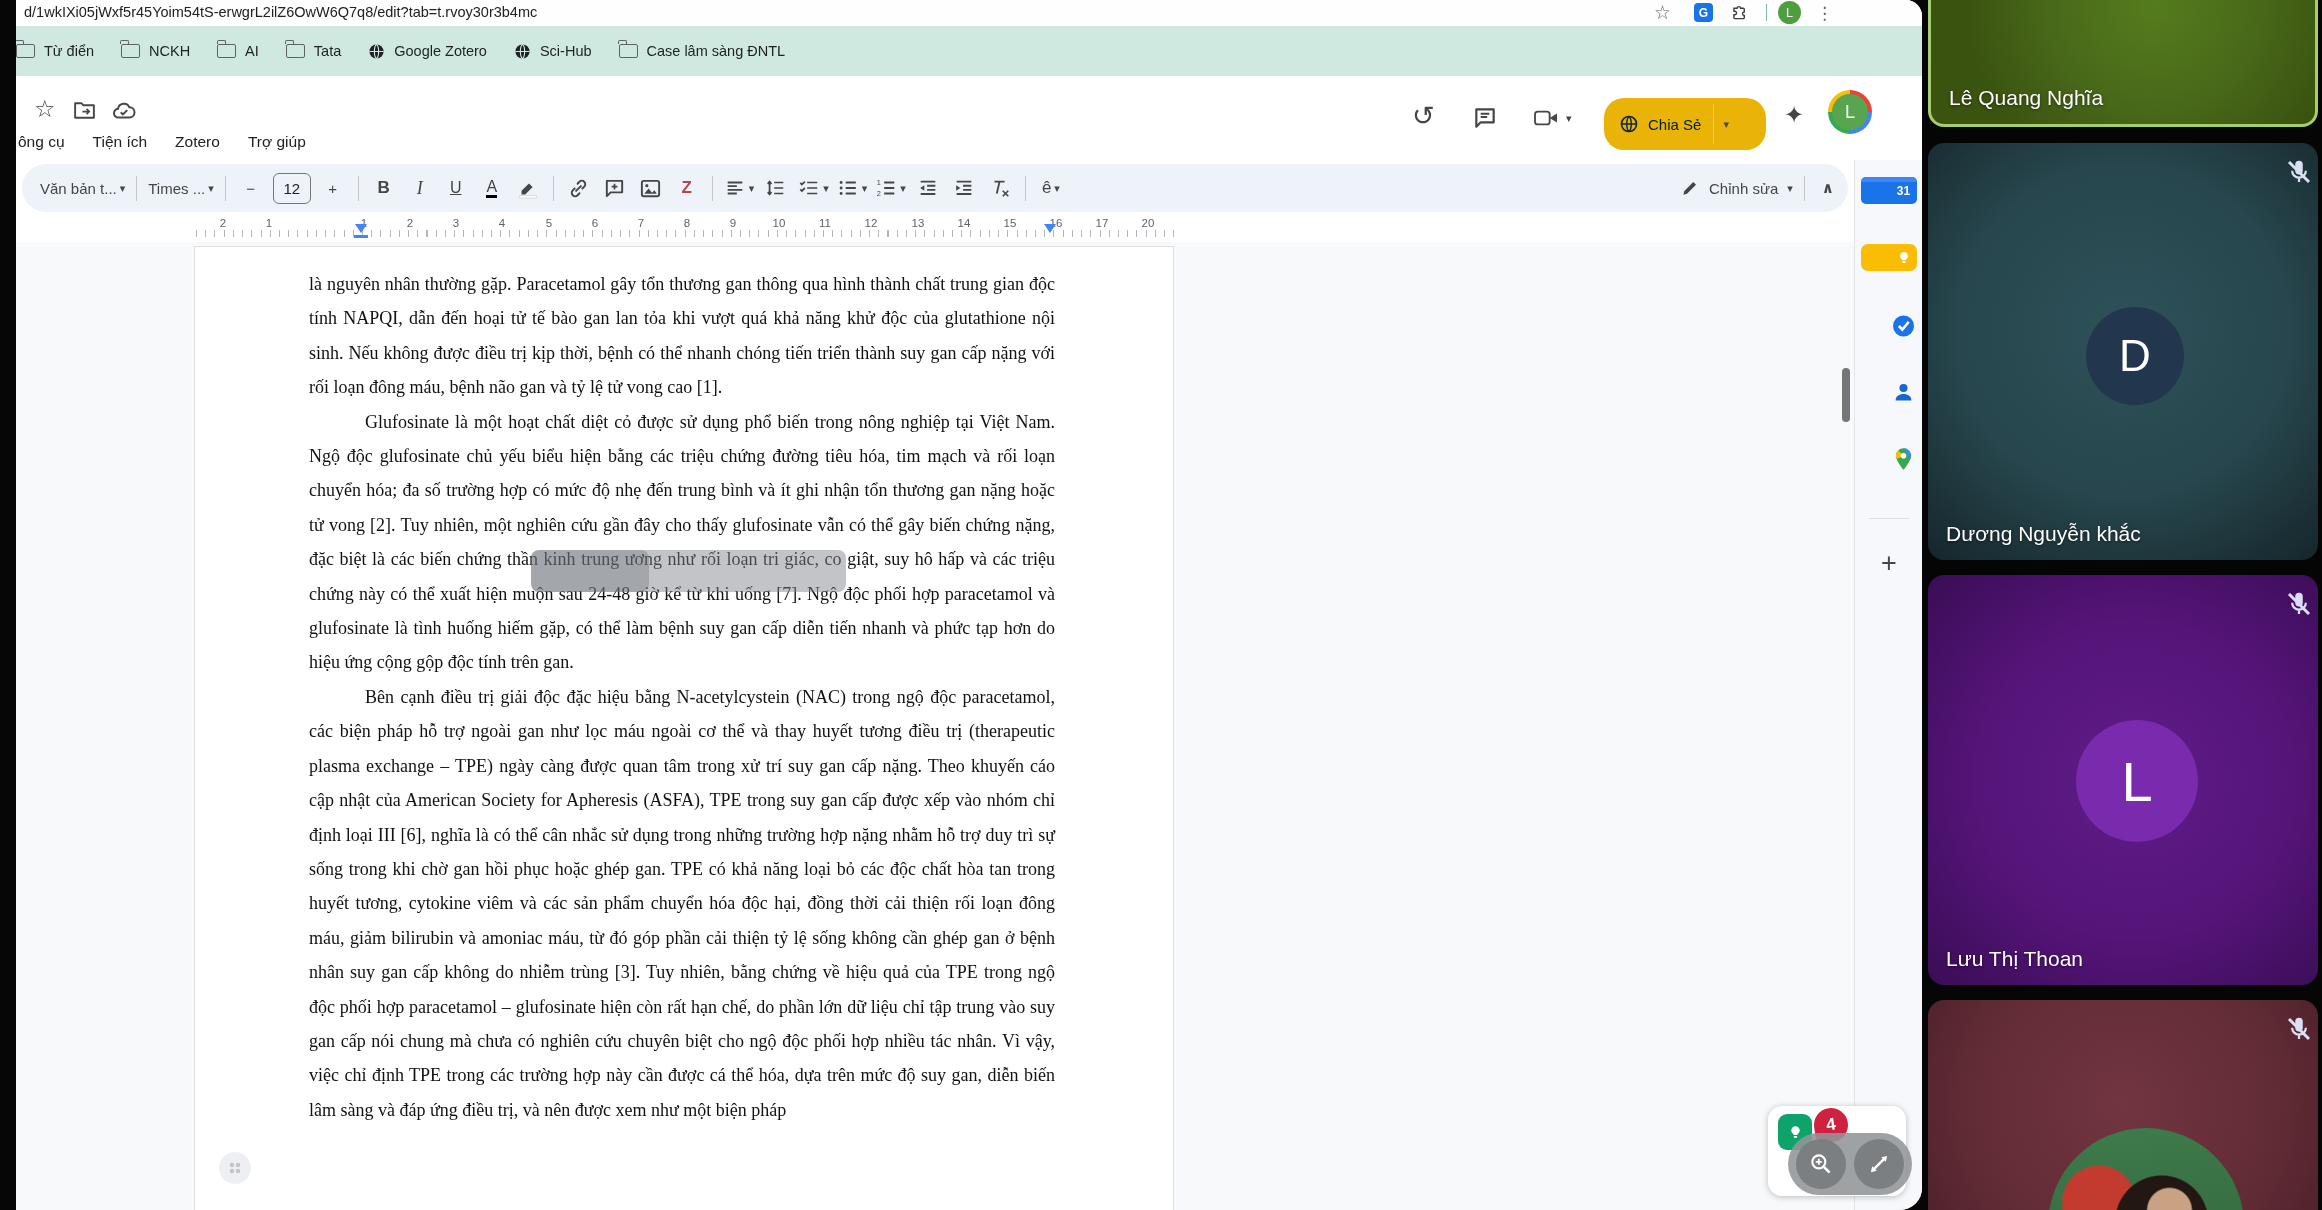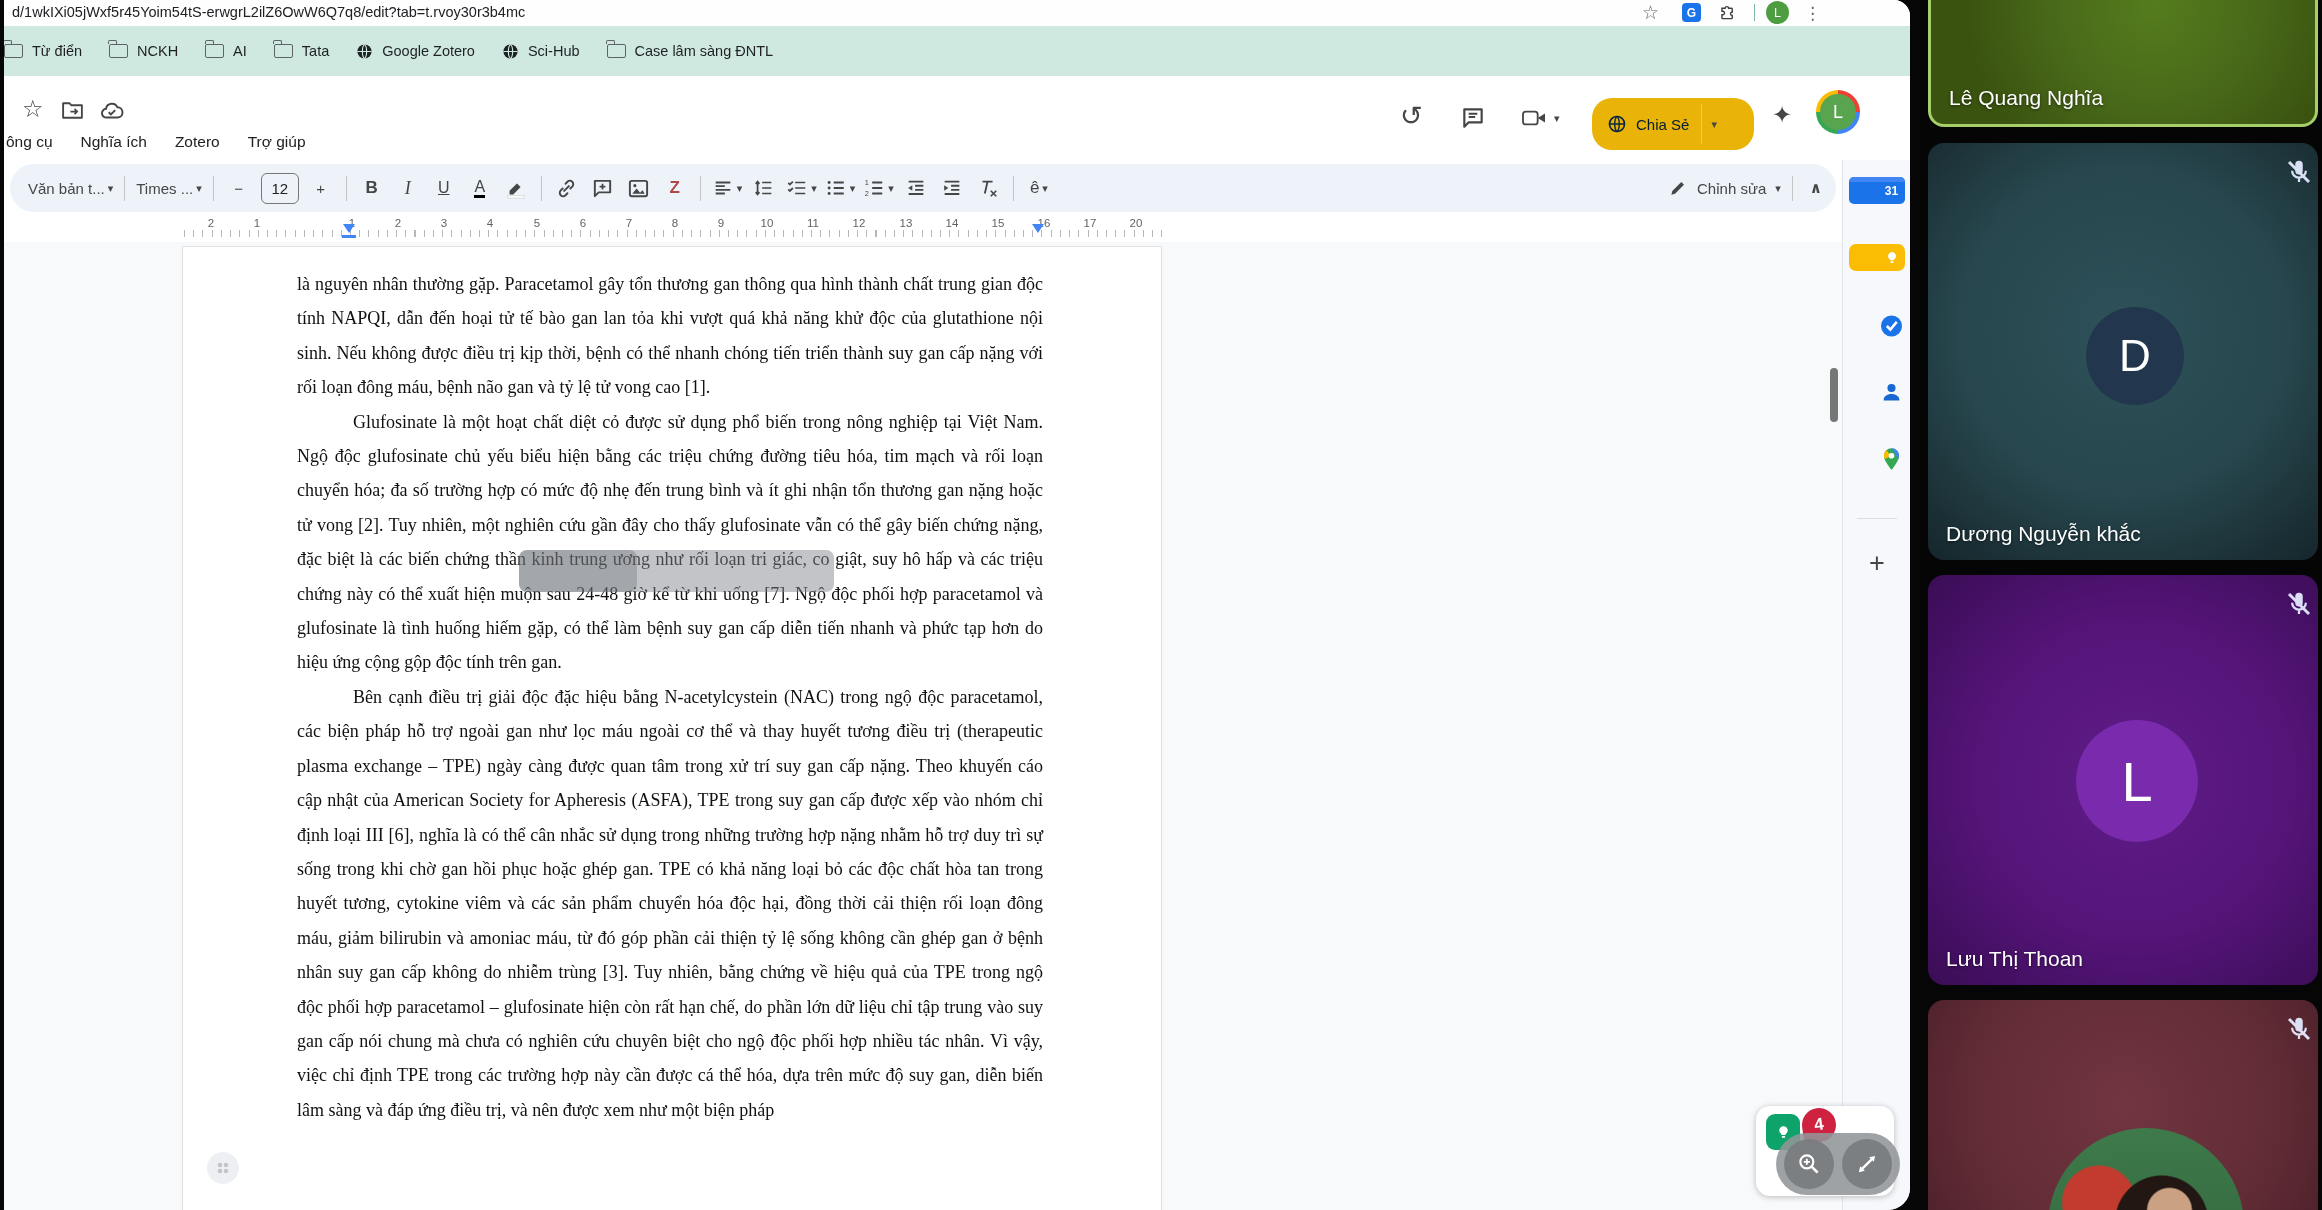--- a/index.html
+++ b/index.html
@@ -5,21 +5,21 @@
   html,body{margin:0;padding:0;}
   body{
     width:2322px;height:1210px;overflow:hidden;background:#060606;
     font-family:"Liberation Sans","DejaVu Sans",sans-serif;
     -webkit-font-smoothing:antialiased;
   }
   .abs{position:absolute;}
   #stage{position:absolute;left:0;top:0;width:2322px;height:1210px;}
 
   
-  #browser{left:4px;top:0;width:1906px;height:1210px;background:#fff;
+  #browser{left:16px;top:0;width:1906px;height:1210px;background:#fff;
     border-radius:0 16px 22px 0;overflow:hidden;}
 
   
   #urlstrip{left:0;top:0;width:100%;height:26px;background:#fdfefd;}
   #url-text{left:8px;top:4px;font-size:14.5px;color:#202124;white-space:nowrap;}
   .chrome-ic{top:2px;color:#5f6368;font-size:19px;line-height:22px;}
   #star-ic{left:1638px;}
   #translate-ic{left:1678px;top:3px;width:19px;height:19px;background:#1a73e8;border-radius:4px;
     color:#fff;font-size:12px;font-weight:bold;display:flex;align-items:center;justify-content:center;}
   #ext-ic{left:1714px;top:2px;}
@@ -217,21 +217,21 @@
           </svg>
       </div>
       <div class="abs hdr-ic" style="left:95px;top:22px;">
         <svg width="26" height="26" viewBox="0 0 24 24">
             <path d="M7 18a4 4 0 01-.5-8A5.5 5.5 0 0117 8.6 3.8 3.8 0 0117 18H7z" fill="none" stroke="#444746" stroke-width="1.8"></path>
             <path d="M9 13.2l2 2 4-4" fill="none" stroke="#444746" stroke-width="1.8"></path>
           </svg>
       </div>
       <div id="menus" class="abs">
         <span class="menu-item">ông cụ</span>
-        <span class="menu-item">Nghĩa ích</span>
+        <span class="menu-item">Tiện ích</span>
         <span class="menu-item">Zotero</span>
         <span class="menu-item">Trợ giúp</span>
       </div>
 
       <div id="hist-ic" class="abs hdr-ic">↺</div>
       <div class="abs" style="left:1456px;top:29px;">
         <svg width="26" height="26" viewBox="0 0 24 24">
             <path d="M4 4h16v12H8l-4 4z" fill="none" stroke="#444746" stroke-width="2" stroke-linejoin="round"></path>
             <path d="M8 8h8M8 11h6" stroke="#444746" stroke-width="1.8"></path>
           </svg>

